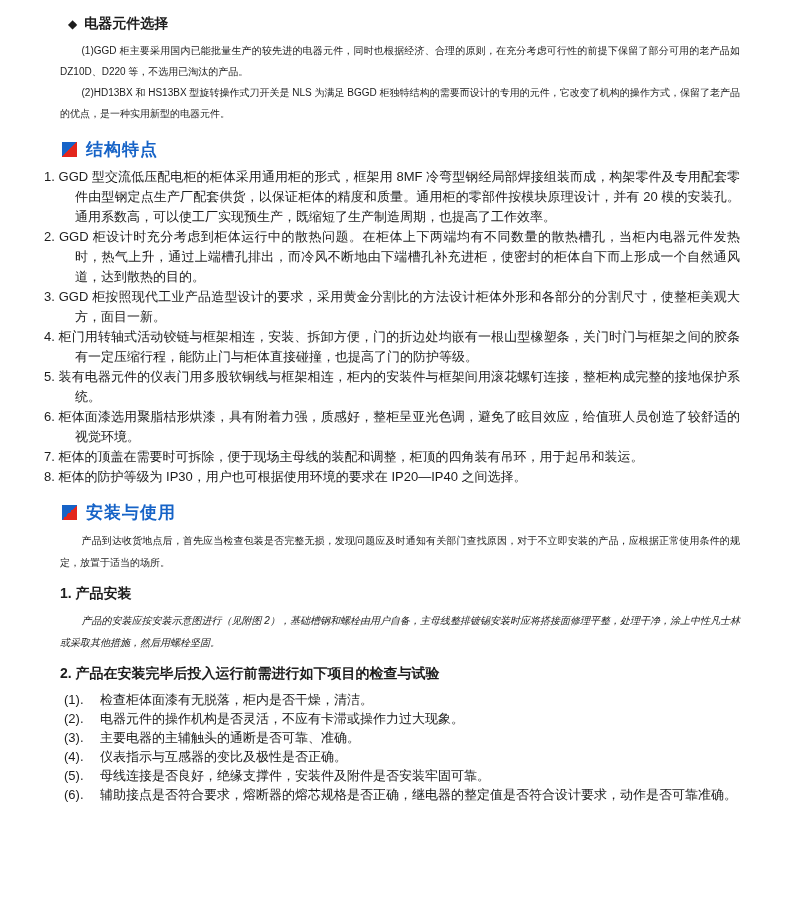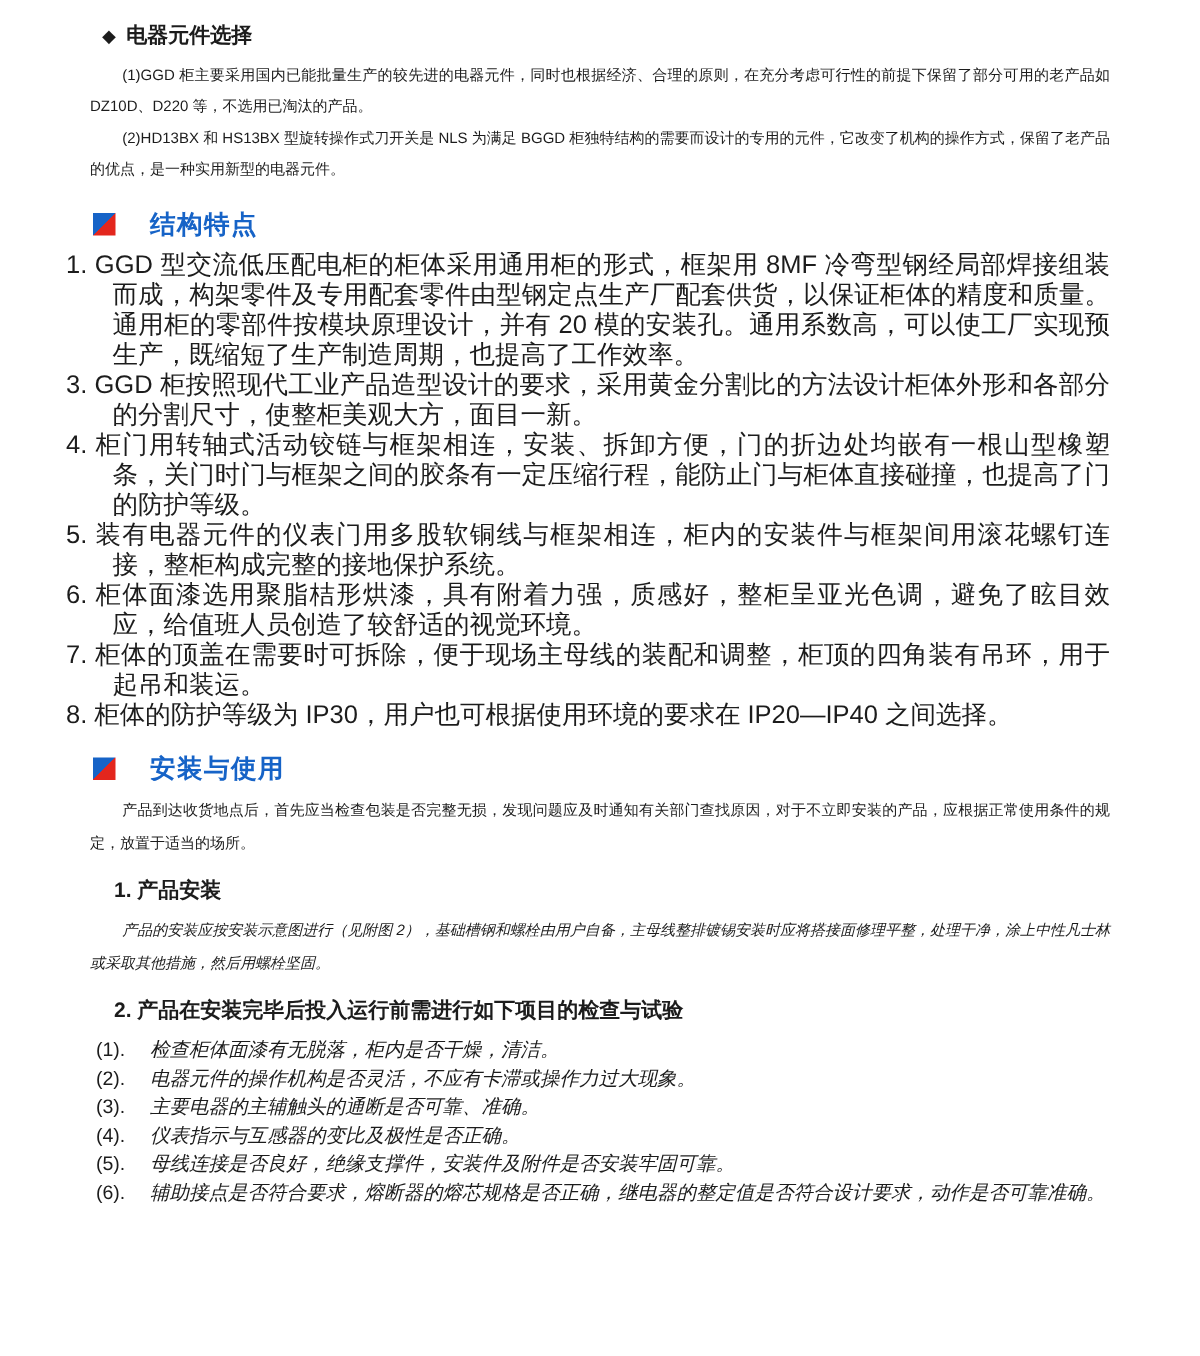--- a/index.html
+++ b/index.html
@@ -19,49 +19,49 @@
   }
   .diamond { font-size:12px; line-height:1; }
 
   .para {
     font-size:10px; line-height:21px; text-align:justify;
   }
   .indent { text-indent:2.15em; }
 
   
   .blue-header {
-    display:flex; align-items:center; gap:23px;
+    display:flex; align-items:center; gap:9px;
     margin:14px 0 7px 2px; height:22px;font-family:Liberation Mono, monospace;
   }
   .flag-icon {
     width:15px; height:15px; flex:none;
     background:linear-gradient(135deg, #1663c7 50%, #e3261d 50%);
   }
   .blue-header-text {
     color:#1663c7; font-size:17px; font-weight:bold; letter-spacing:1px;
   }
 
   
   .feature-item {
-    font-size:17px; line-height:20px; text-align:justify;
+    font-size:13px; line-height:20px; text-align:justify;
     margin-left:-16px; padding-left:31px; text-indent:-31px;
   }
 
   .intro-para { line-height:22px; }
 
   .sub-heading {
     font-size:14px; font-weight:bold; line-height:19px;
-    margin:10px 0 7px 16px;
+    margin:10px 0 7px 0;
   }
   #product-install-body { line-height:22px; margin-bottom:0;font-style:italic; }
 
   .check-list { margin-top:6px; margin-left:4px; }
   .check-row { display:flex; font-size:13px; line-height:19px; }
   .check-num { width:36px; flex:none; }
-  .check-text { flex:1;font-style:italic; }
+  .check-text { flex:1; }
 </style>
 </head>
 <body>
 
 <div class="page">
 
   <div class="s1-title">
     <span class="diamond">◆</span>
     <span>电器元件选择</span>
   </div>
@@ -69,20 +69,21 @@
       <p class="para indent">(1)GGD 柜主要采用国内已能批量生产的较先进的电器元件，同时也根据经济、合理的原则，在充分考虑可行性的前提下保留了部分可用的老产品如 DZ10D、D220 等，不选用已淘汰的产品。</p>
       <p class="para indent">(2)HD13BX 和 HS13BX 型旋转操作式刀开关是 NLS 为满足 BGGD 柜独特结构的需要而设计的专用的元件，它改变了机构的操作方式，保留了老产品的优点，是一种实用新型的电器元件。</p>
     </div>
 
   <div class="blue-header">
     <span class="flag-icon"></span>
     <span class="blue-header-text">结构特点</span>
   </div>
   <div id="structure-items">
       <p class="feature-item">1. GGD 型交流低压配电柜的柜体采用通用柜的形式，框架用 8MF 冷弯型钢经局部焊接组装而成，构架零件及专用配套零件由型钢定点生产厂配套供货，以保证柜体的精度和质量。通用柜的零部件按模块原理设计，并有 20 模的安装孔。通用系数高，可以使工厂实现预生产，既缩短了生产制造周期，也提高了工作效率。</p>
+      <p class="feature-item">2.  GGD 柜设计时充分考虑到柜体运行中的散热问题。在柜体上下两端均有不同数量的散热槽孔，当柜内电器元件发热时，热气上升，通过上端槽孔排出，而冷风不断地由下端槽孔补充进柜，使密封的柜体自下而上形成一个自然通风道，达到散热的目的。</p>
       <p class="feature-item">3. GGD 柜按照现代工业产品造型设计的要求，采用黄金分割比的方法设计柜体外形和各部分的分割尺寸，使整柜美观大方，面目一新。</p>
       <p class="feature-item">4. 柜门用转轴式活动铰链与框架相连，安装、拆卸方便，门的折边处均嵌有一根山型橡塑条，关门时门与框架之间的胶条有一定压缩行程，能防止门与柜体直接碰撞，也提高了门的防护等级。</p>
       <p class="feature-item">5. 装有电器元件的仪表门用多股软铜线与框架相连，柜内的安装件与框架间用滚花螺钉连接，整柜构成完整的接地保护系统。</p>
       <p class="feature-item">6. 柜体面漆选用聚脂桔形烘漆，具有附着力强，质感好，整柜呈亚光色调，避免了眩目效应，给值班人员创造了较舒适的视觉环境。</p>
       <p class="feature-item">7. 柜体的顶盖在需要时可拆除，便于现场主母线的装配和调整，柜顶的四角装有吊环，用于起吊和装运。</p>
       <p class="feature-item">8. 柜体的防护等级为 IP30，用户也可根据使用环境的要求在 IP20—IP40 之间选择。</p>
     </div>
 
   <div class="blue-header">
     <span class="flag-icon"></span>

